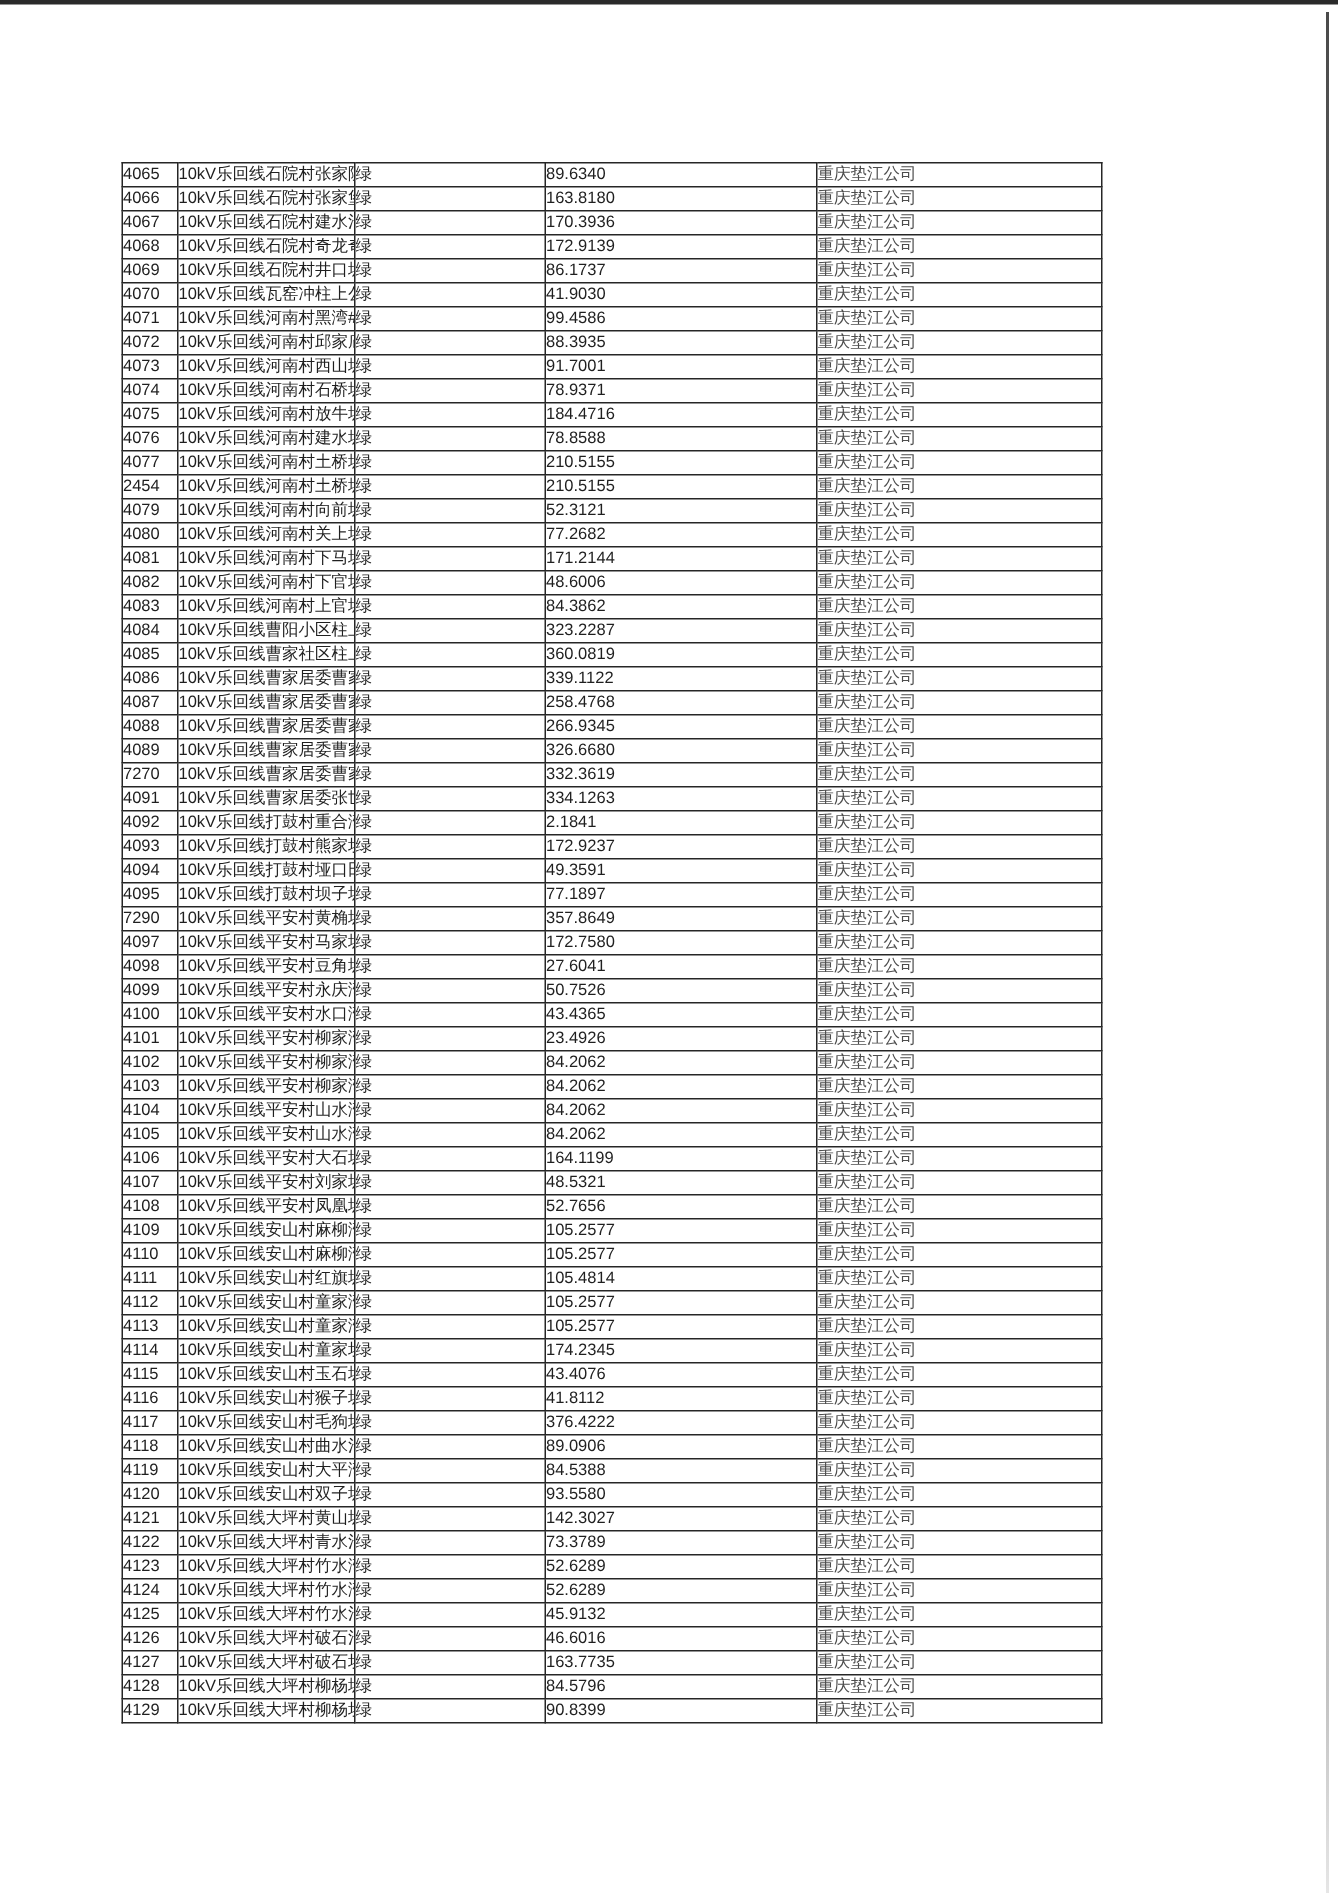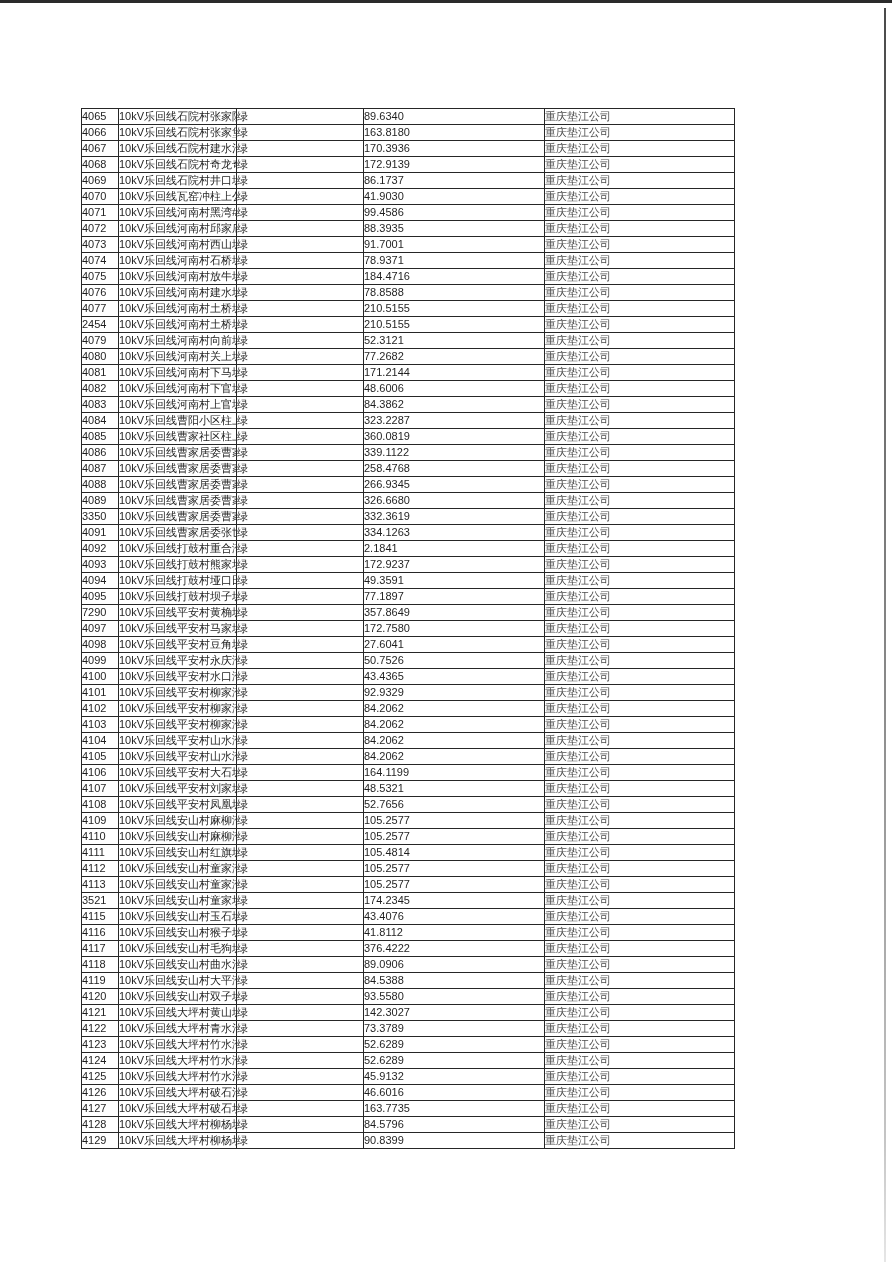--- a/index.html
+++ b/index.html
@@ -216,21 +216,21 @@
         <td class="c4">重庆垫江公司</td>
       </tr>
       <tr>
         <td class="c0">4089</td>
         <td class="c1">10kV乐回线曹家居委曹家</td>
         <td class="c2">绿</td>
         <td class="c3">326.6680</td>
         <td class="c4">重庆垫江公司</td>
       </tr>
       <tr>
-        <td class="c0">3350</td>
+        <td class="c0">7270</td>
         <td class="c1">10kV乐回线曹家居委曹家</td>
         <td class="c2">绿</td>
         <td class="c3">332.3619</td>
         <td class="c4">重庆垫江公司</td>
       </tr>
       <tr>
         <td class="c0">4091</td>
         <td class="c1">10kV乐回线曹家居委张世</td>
         <td class="c2">绿</td>
         <td class="c3">334.1263</td>
@@ -296,21 +296,21 @@
         <td class="c0">4100</td>
         <td class="c1">10kV乐回线平安村水口湾</td>
         <td class="c2">绿</td>
         <td class="c3">43.4365</td>
         <td class="c4">重庆垫江公司</td>
       </tr>
       <tr>
         <td class="c0">4101</td>
         <td class="c1">10kV乐回线平安村柳家湾</td>
         <td class="c2">绿</td>
-        <td class="c3">92.9329</td>
+        <td class="c3">23.4926</td>
         <td class="c4">重庆垫江公司</td>
       </tr>
       <tr>
         <td class="c0">4102</td>
         <td class="c1">10kV乐回线平安村柳家湾</td>
         <td class="c2">绿</td>
         <td class="c3">84.2062</td>
         <td class="c4">重庆垫江公司</td>
       </tr>
       <tr>
@@ -384,21 +384,21 @@
         <td class="c4">重庆垫江公司</td>
       </tr>
       <tr>
         <td class="c0">4113</td>
         <td class="c1">10kV乐回线安山村童家湾</td>
         <td class="c2">绿</td>
         <td class="c3">105.2577</td>
         <td class="c4">重庆垫江公司</td>
       </tr>
       <tr>
-        <td class="c0">3521</td>
+        <td class="c0">4114</td>
         <td class="c1">10kV乐回线安山村童家坝</td>
         <td class="c2">绿</td>
         <td class="c3">174.2345</td>
         <td class="c4">重庆垫江公司</td>
       </tr>
       <tr>
         <td class="c0">4115</td>
         <td class="c1">10kV乐回线安山村玉石坡</td>
         <td class="c2">绿</td>
         <td class="c3">43.4076</td>

